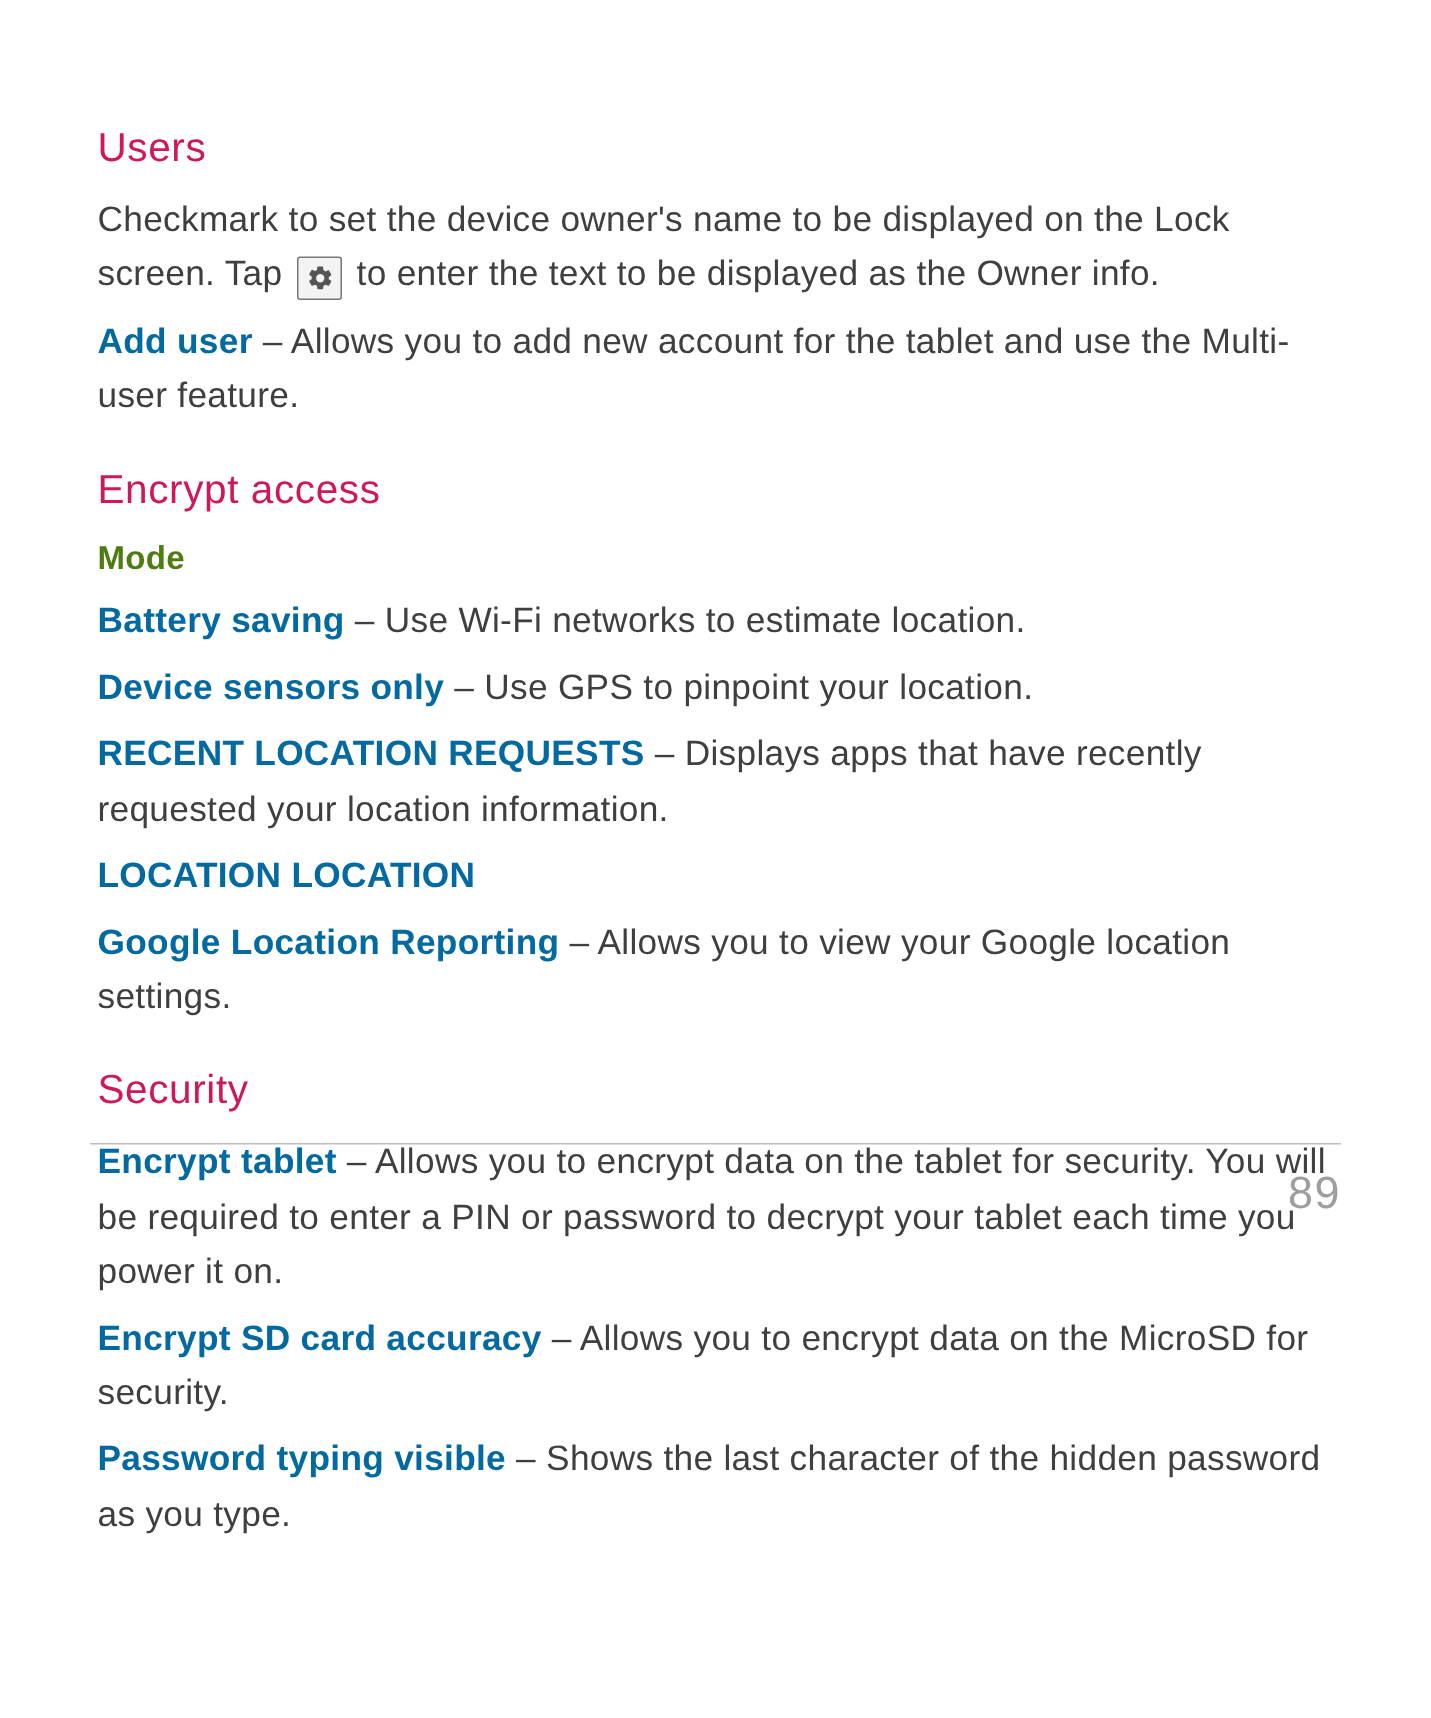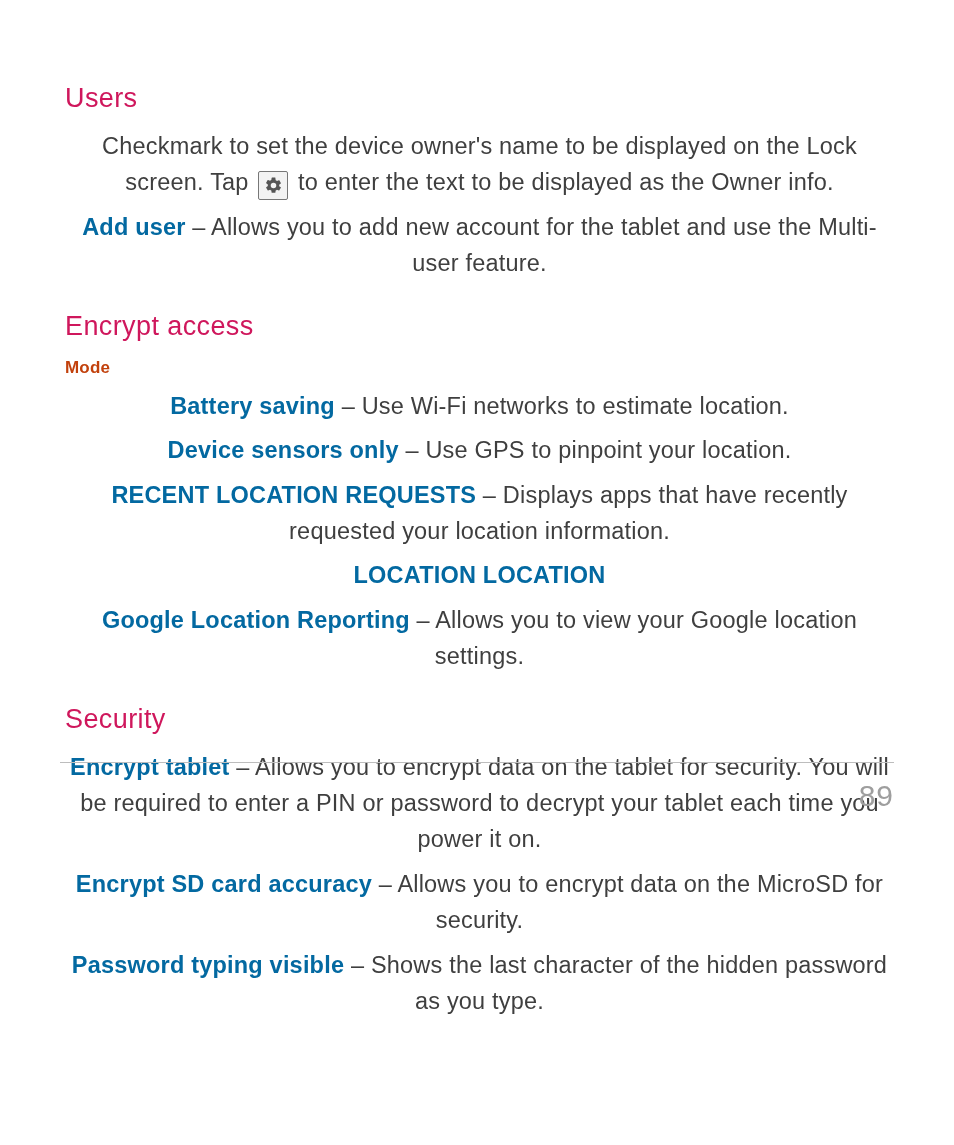--- a/index.html
+++ b/index.html
@@ -23,29 +23,28 @@
       line-height: 1.55;
     }
     .section-heading {
       color: #cf175c;
       font-size: 27px;
       font-weight: 400;
       margin: 18px 0 8px 0;
       letter-spacing: 0.4px;
     }
     .sub-heading {
-      color: #c2410c;
-      font-size: 17px;
+      color: #4d7c0f;
+      font-size: 22px;
       font-weight: 600;
       margin: 8px 0 6px 0;
       letter-spacing: 0.2px;
     }
     p {
       margin: 6px 0 8px 0;
-      text-align: center;
     }
     .bold {
       font-weight: 600;
       color: #0369a1;
     }
     .gear-btn {
       display: inline-flex;
       align-items: center;
       justify-content: center;
       width: 28px;

